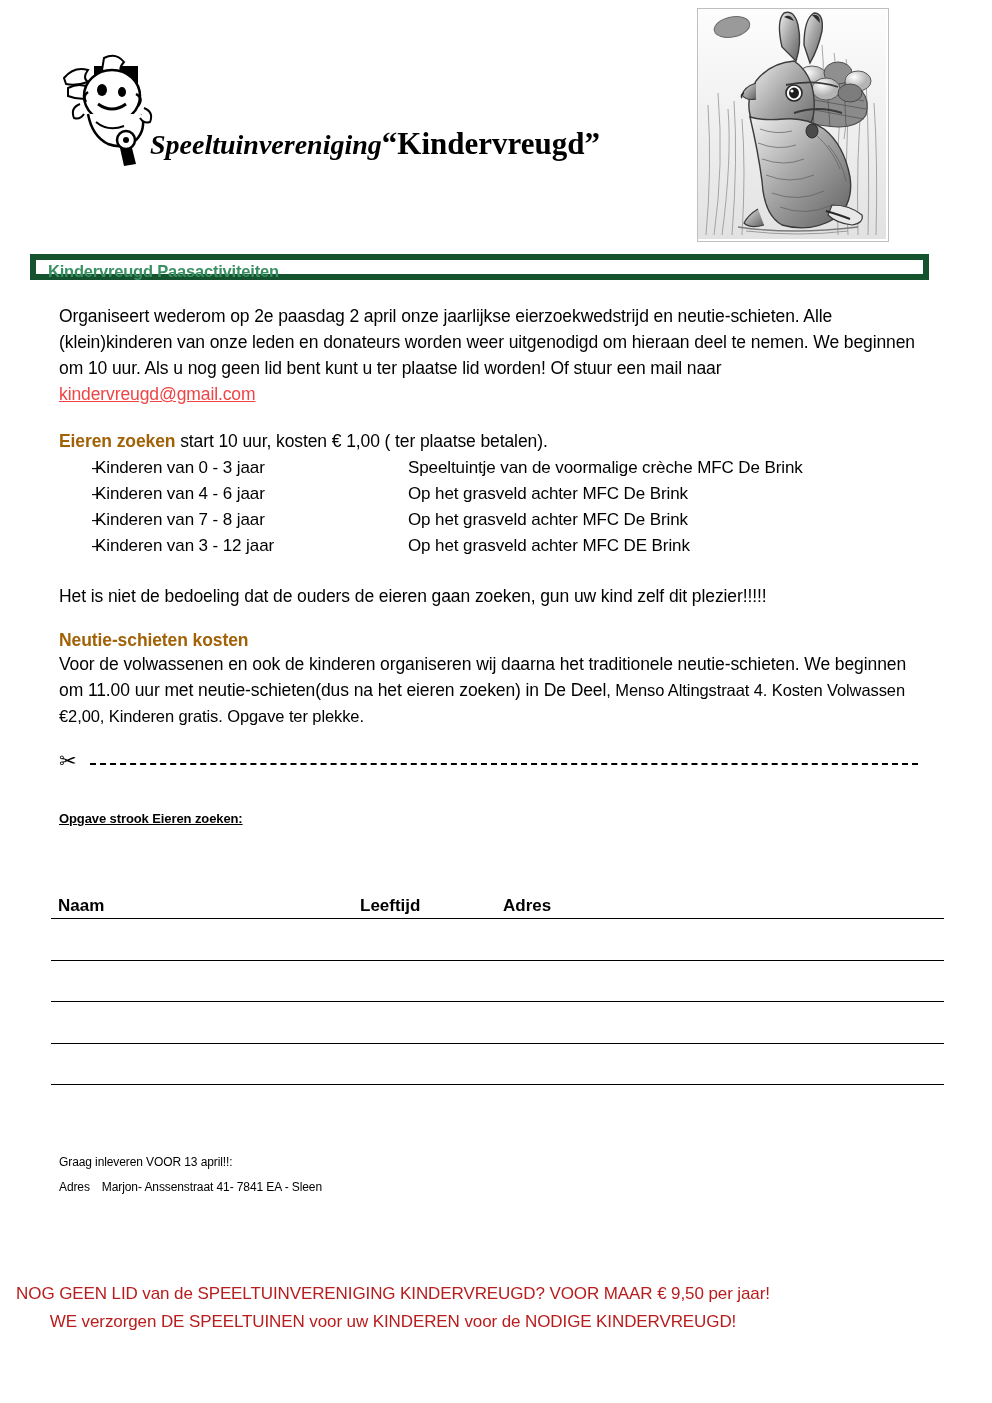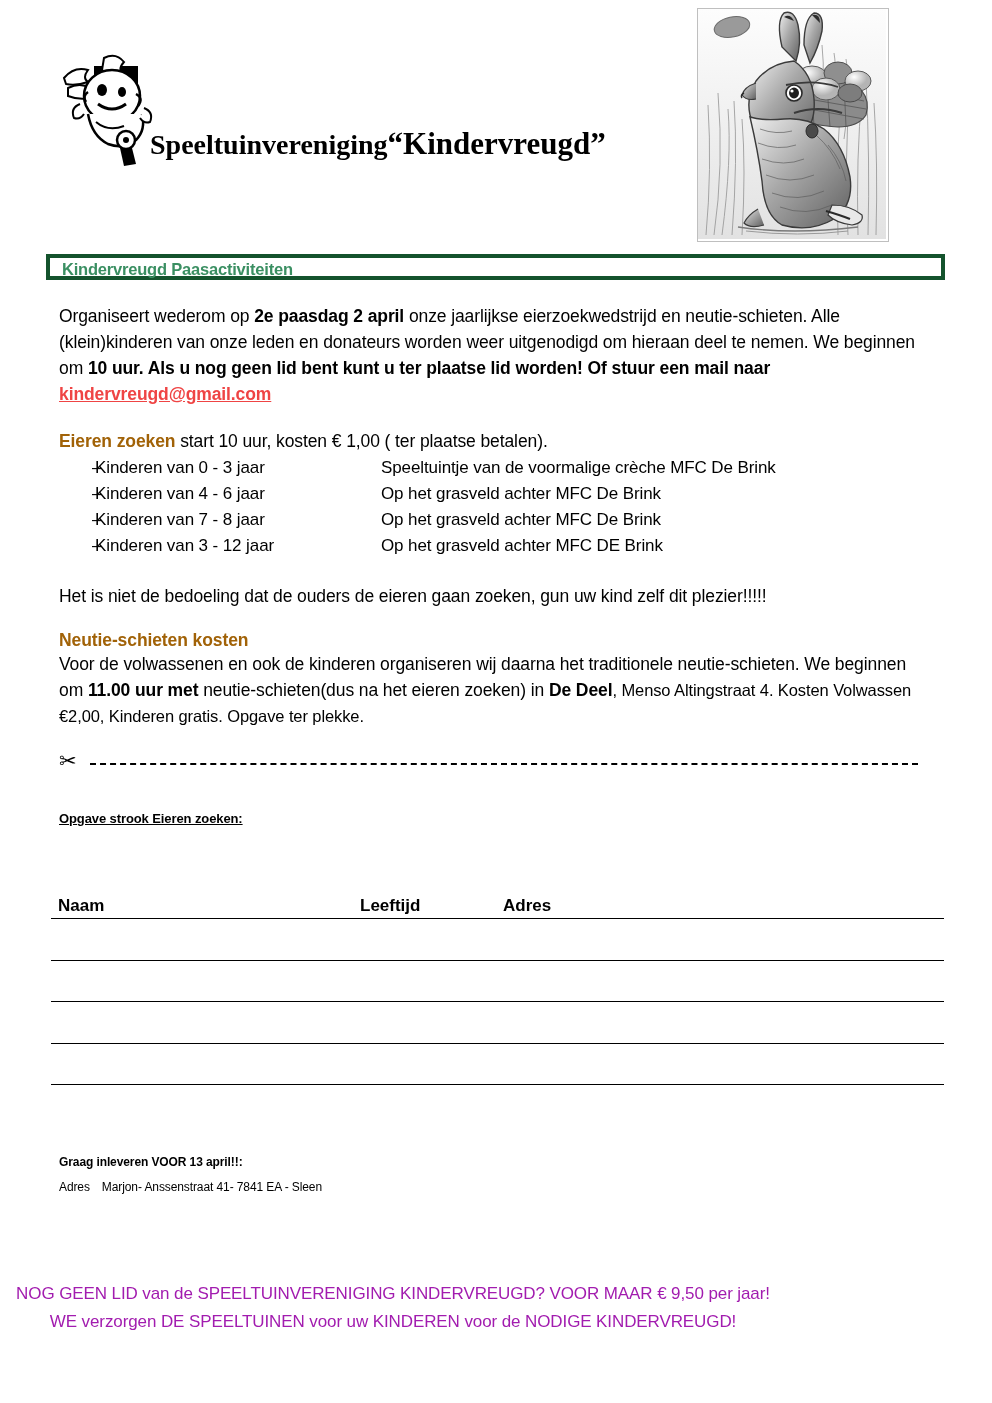--- a/index.html
+++ b/index.html
@@ -29,63 +29,64 @@
   }
   #masthead-title {
     position: absolute;
     left: 150px; top: 128px;
     font-family: "Liberation Serif", serif;
     font-size: 30px;
     white-space: nowrap;
     line-height: 1;
   }
   #masthead-title .t-italic {
+    font-style: italic;
     font-weight: bold;
     font-size: 28px;
   }
   #masthead-title .t-quoted {
     font-weight: bold;
     font-size: 31px;
     text-align: center;
   }
   #rabbit-art {
     position: absolute;
     left: 697px; top: 8px;
     width: 190px; height: 232px;
     border: 1px solid #bfbfbf;
     background: #ffffff;
   }
   #rabbit-art svg { display: block; }
 
   
   #title-box {
     position: absolute;
-    left: 46px; top: 254px;
+    left: 30px; top: 254px;
     width: 899px; height: 26px;
-    border: 4px solid #14532d;
+    border: 6px solid #14532d;
     box-sizing: border-box;
   }
   #title-box .title-text {
     position: absolute;
     left: 12px; top: 2px;
     font-size: 16.5px;
     font-weight: bold;
     color: #3a8f62;
     letter-spacing: -0.2px;
     white-space: nowrap;
   }
 
   
   .blk {
     position: absolute;
     font-size: 17.5px;
     line-height: 26px;
     letter-spacing: -0.1px;
   }
-  .b { font-weight: bold; }
+  .b { font-weight: normal; }
   .green-head {
     color: #a16207;
     font-weight: bold;
   }
   a.maillink {
     color: #ef4444;
     text-decoration: underline;
   }
 
   #intro-par {
@@ -112,21 +113,21 @@
     line-height: 26px;
     letter-spacing: -0.1px;
   }
   #age-list .dash {
     width: 36px;
     text-align: left;
     padding-left: 33px;
     box-sizing: border-box;
   }
   #age-list .who { width: 286px; }
-  #age-list .where { flex: 1; }
+  #age-list .where { flex: 1; margin-left: 27px; }
 
   #plezier-line {
     left: 59px; top: 583px;
     width: 880px;
   }
 
   #neutie-head {
     left: 59px; top: 627px;
     font-size: 17.5px;
   }
@@ -193,21 +194,21 @@
     line-height: 25px;
   }
   #deadline-block .addr-label { margin-right: 12px; }
 
   
   #footer-note {
     position: absolute;
     left: 0; top: 1280px;
     width: 786px;
     text-align: center;
-    color: #a21caf;
+    color: #b91c1c;
     font-size: 17px;
     line-height: 28px;
     letter-spacing: -0.1px;
   }
 </style>
 </head>
 <body>
 
 <div id="masthead">
 

